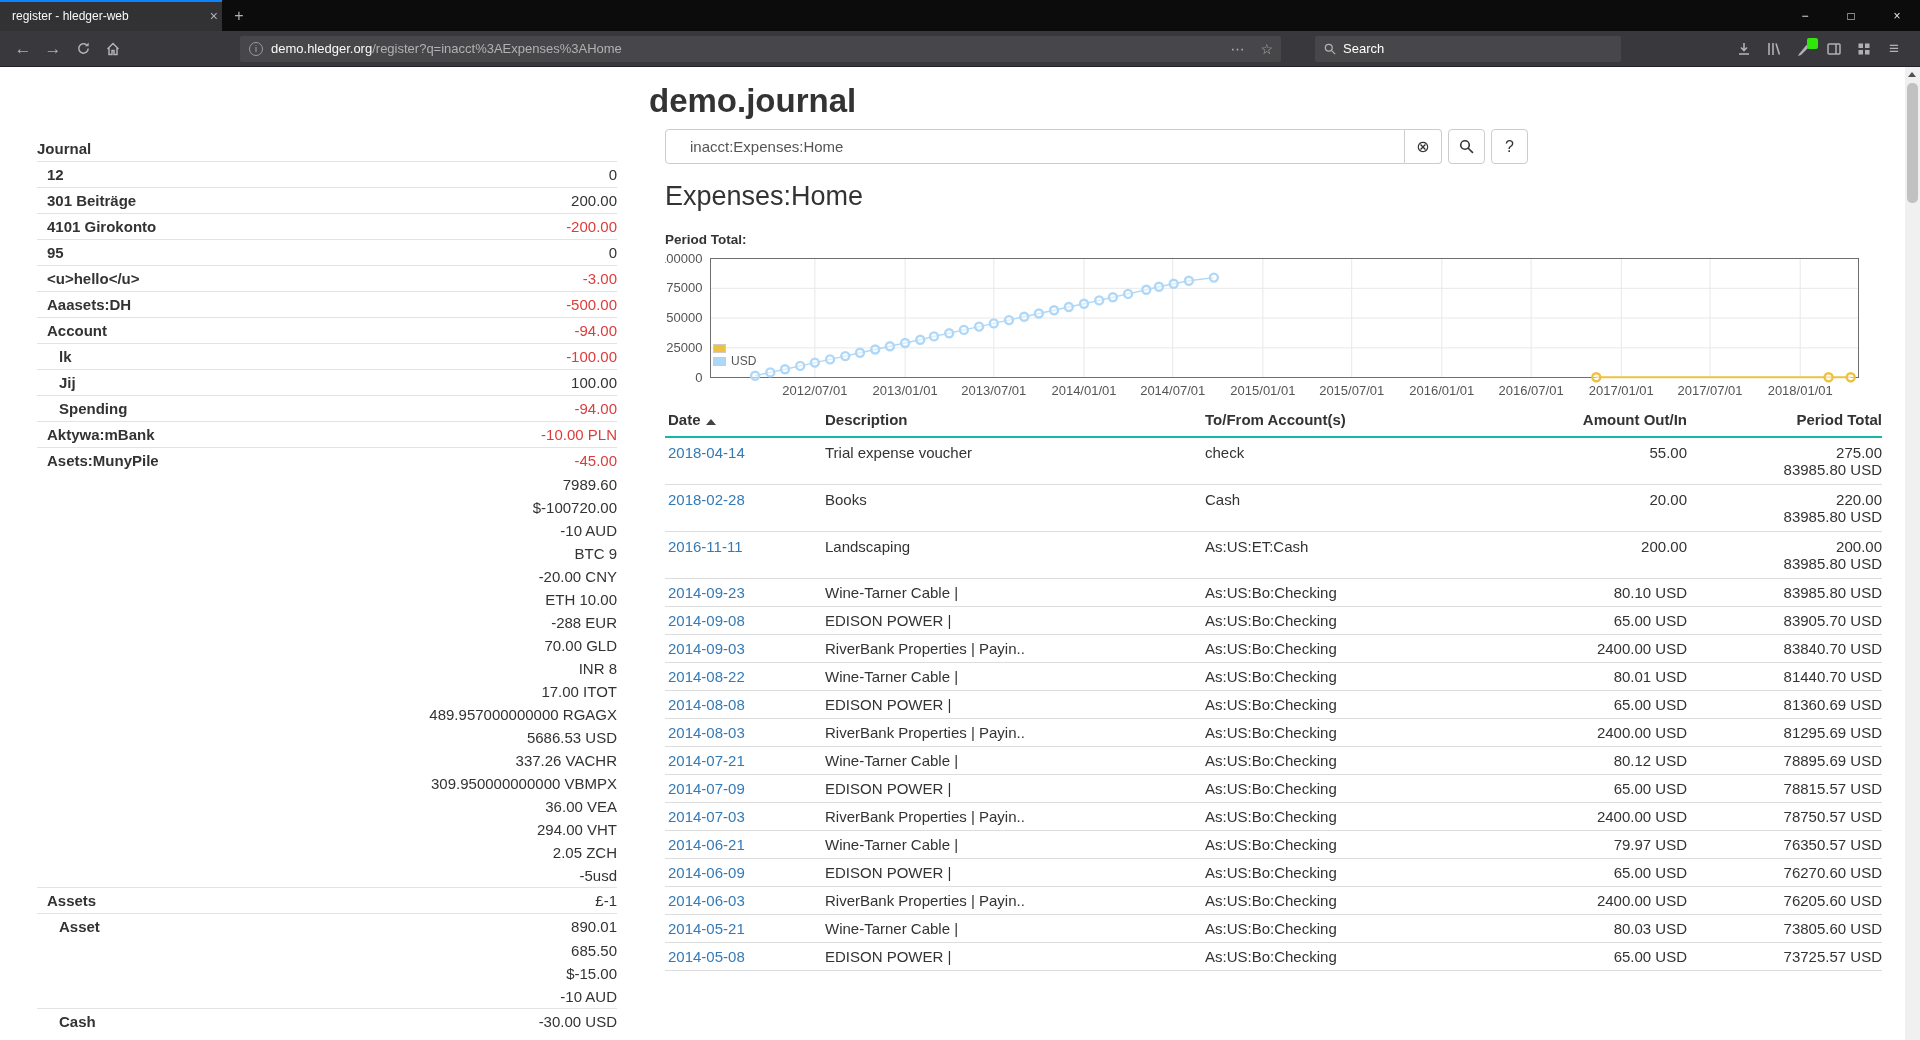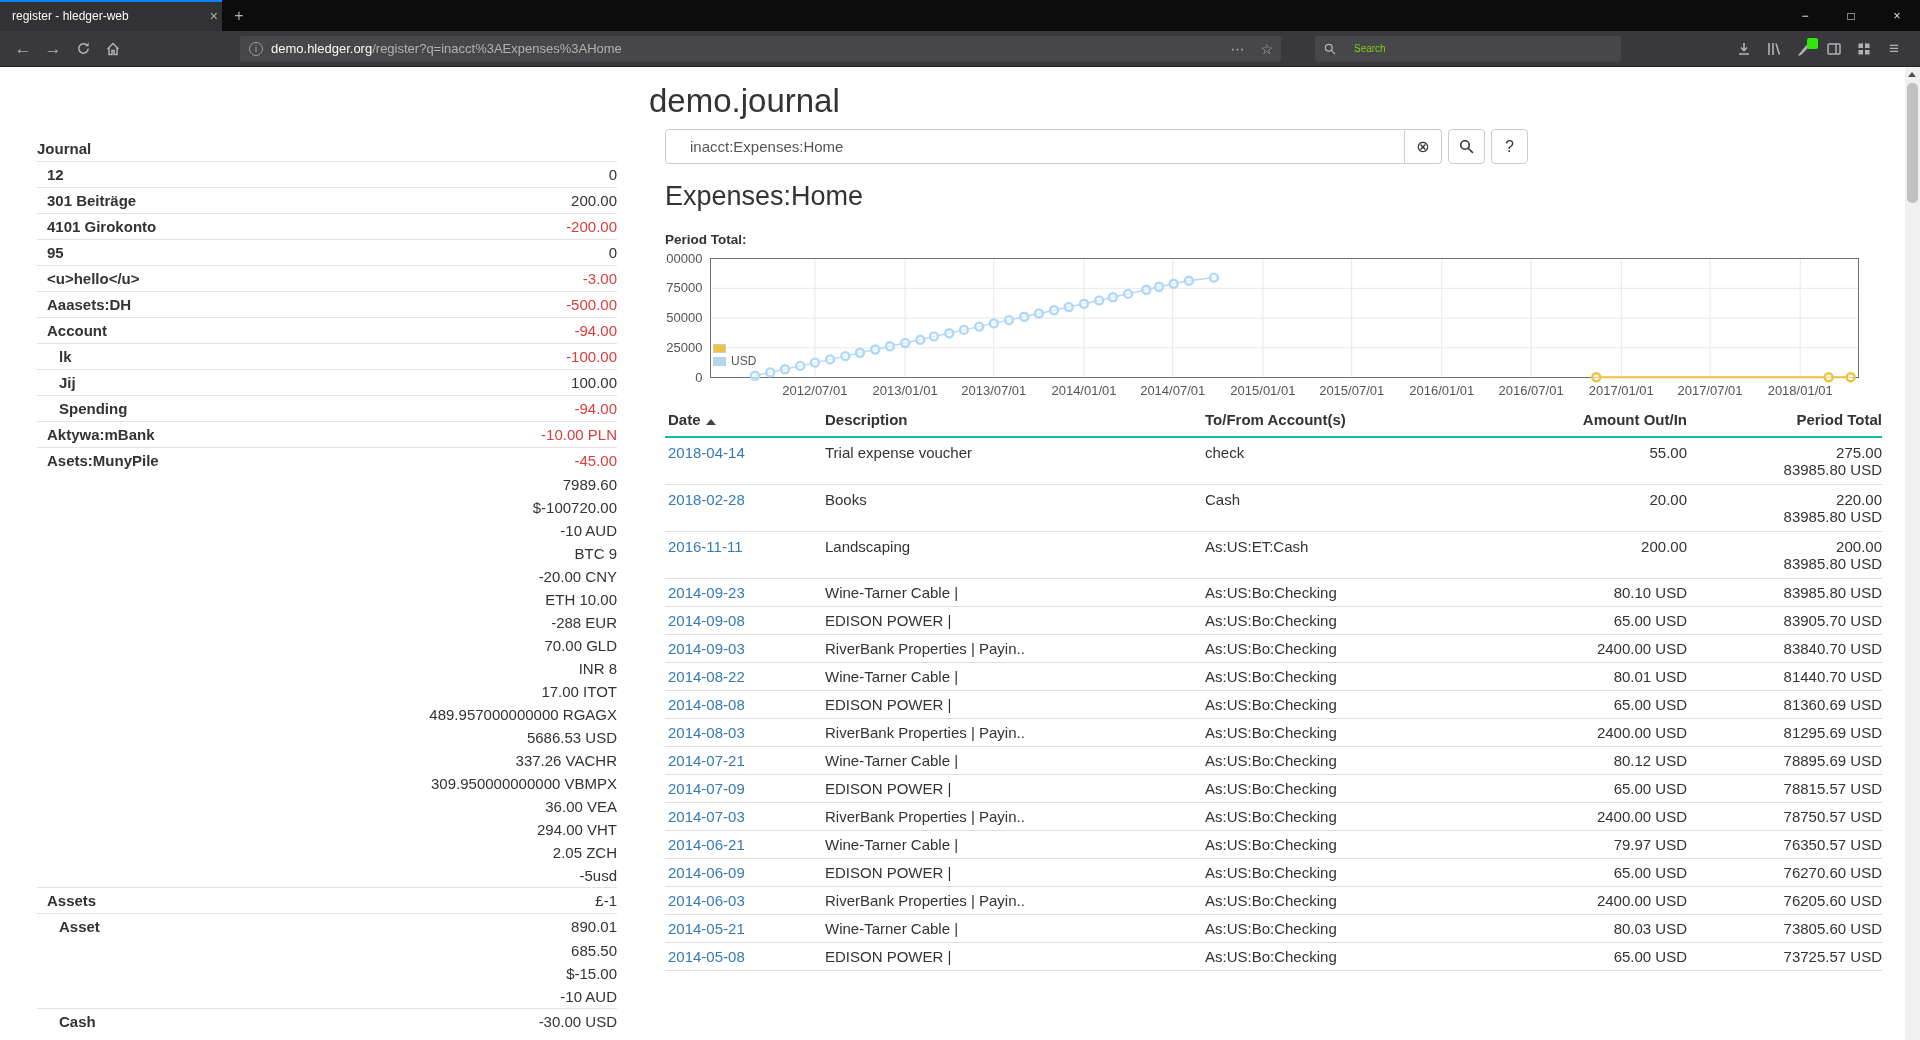--- a/index.html
+++ b/index.html
@@ -23,28 +23,28 @@
   .urlbar{width:1041px;height:26px;background:#474749;border-radius:2px;margin-left:112px;
     display:flex;align-items:center;font-size:13px;}
   .url-info{width:14px;height:14px;border:1px solid #9a9a9e;border-radius:50%;color:#b1b1b3;
     font-size:9px;display:flex;align-items:center;justify-content:center;margin:0 8px 0 9px;flex:none;}
   .url-text{flex:1;color:#b1b1b3;white-space:nowrap;overflow:hidden;}
   .url-domain{color:#f9f9fa;}
   .url-action{color:#b1b1b3;font-size:14px;margin:0 8px;flex:none;}
   .searchbar{width:306px;height:26px;background:#474749;border-radius:2px;margin-left:34px;
     display:flex;align-items:center;}
   .search-mag{margin:0 7px 0 9px;display:flex;}
-  .search-placeholder{color:#84cc16;font-size:10px;margin-left:11px;}
+  .search-placeholder{color:#ffffff;font-size:13px;}
   .toolbar-icons{margin-left:auto;display:flex;align-items:center;gap:6px;padding-right:6px;}
   .tb-icon{width:24px;height:24px;display:flex;align-items:center;justify-content:center;
     color:#b1b1b3;font-size:17px;position:relative;}
   .tb-badge{position:absolute;top:1px;right:-2px;width:11px;height:11px;background:#30e60b;border-radius:2px;}
   
   .page{position:absolute;top:67px;left:0;width:1920px;height:973px;background:#fff;color:#333;}
-  .page-title{position:absolute;left:649px;top:15px;font-size:33px;font-weight:400;color:#333;}
+  .page-title{position:absolute;left:649px;top:15px;font-size:33px;font-weight:700;color:#333;}
   
   .sidebar{position:absolute;left:37px;top:68px;width:580px;font-size:15px;}
   .sb-head{height:26px;display:flex;align-items:center;}
   .sb-row{display:flex;justify-content:space-between;align-items:center;height:26px;
     border-top:1px solid #e3e3e3;}
   .sb-row.cont{height:23px;border-top:none;}
   .sb-name{color:#333;text-decoration:none;white-space:nowrap;font-weight:bold;}
   .sb-row.lvl1 .sb-name{padding-left:10px;}
   .sb-row.lvl2 .sb-name{padding-left:22px;}
   .sb-val{color:#333;white-space:nowrap;}

